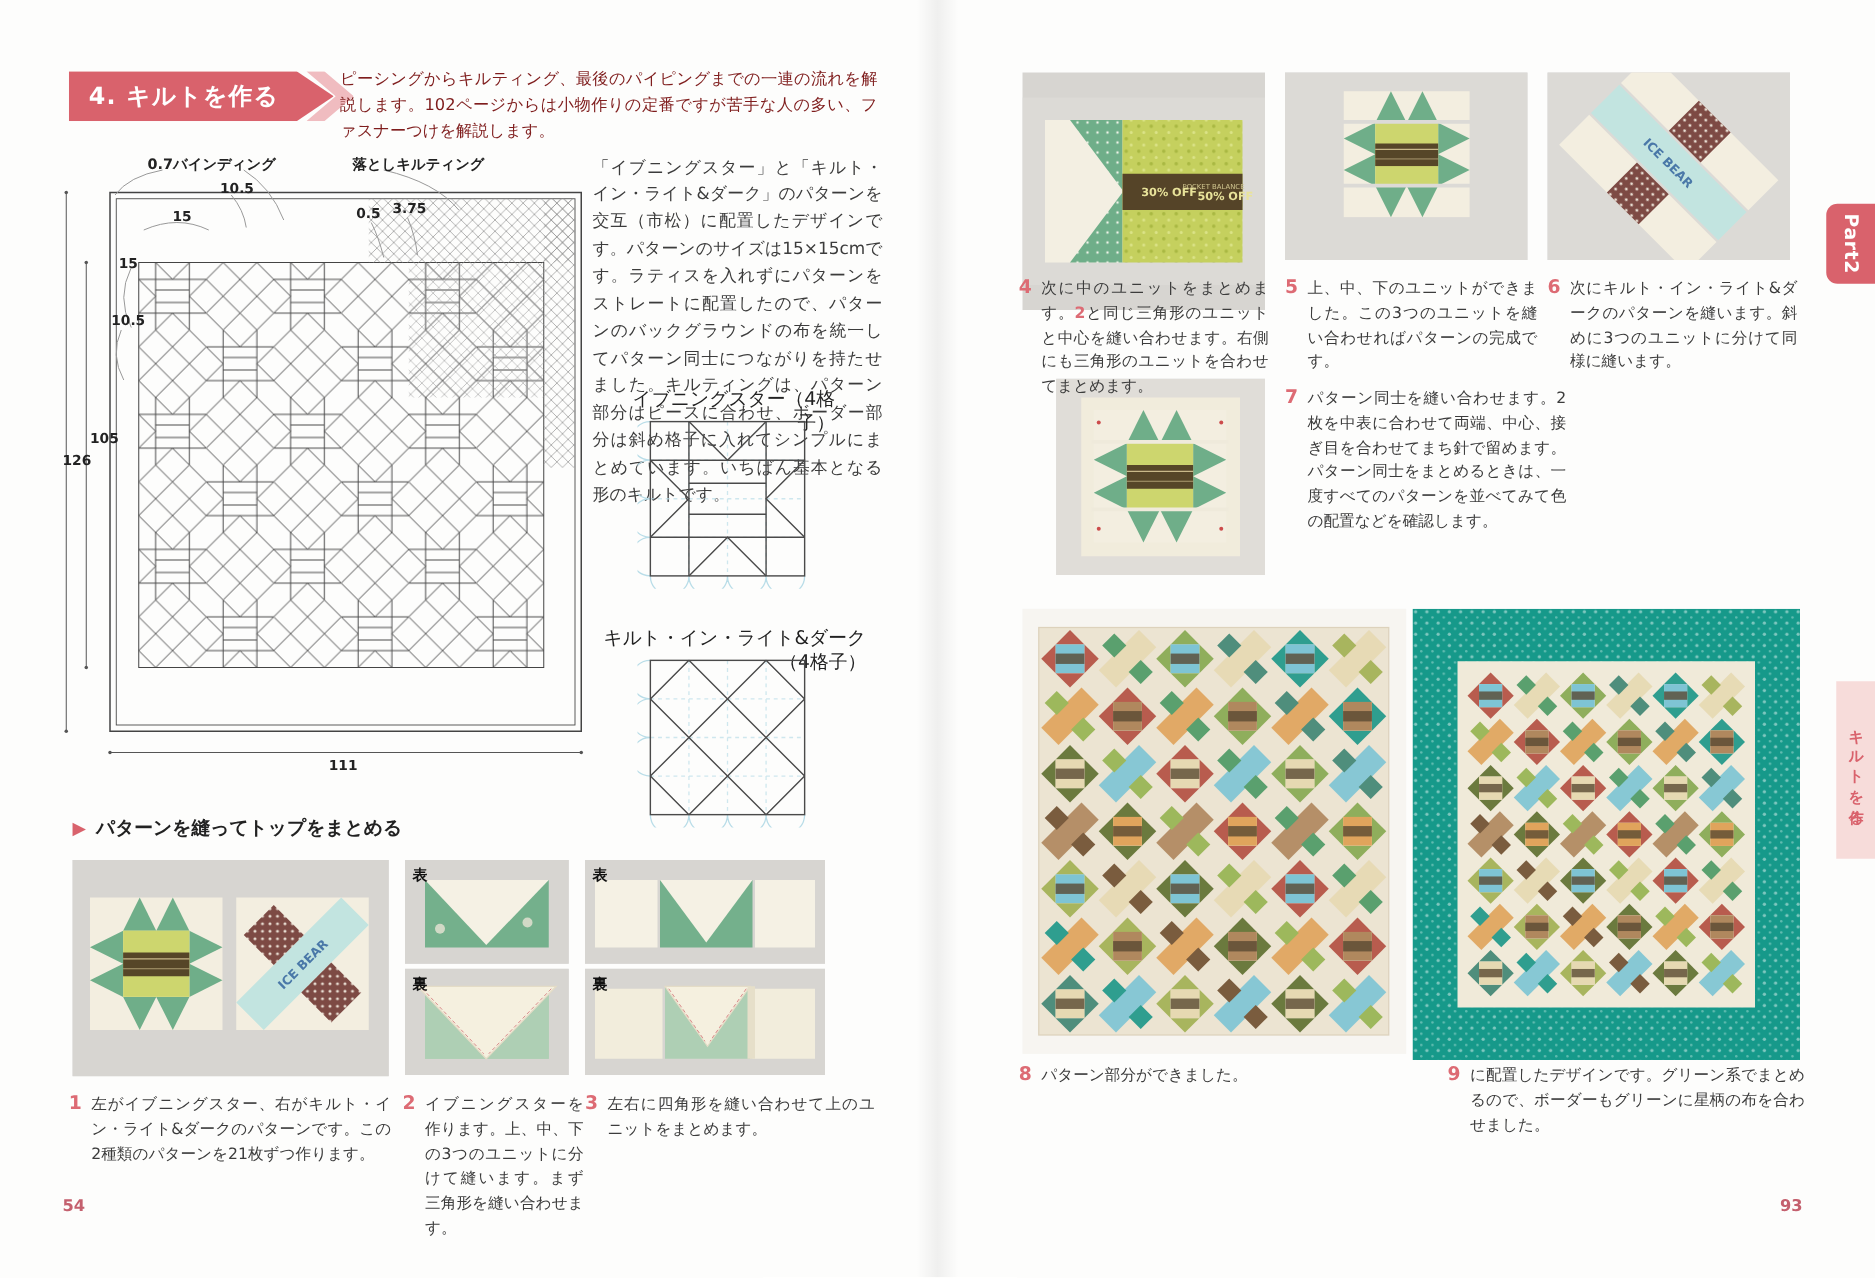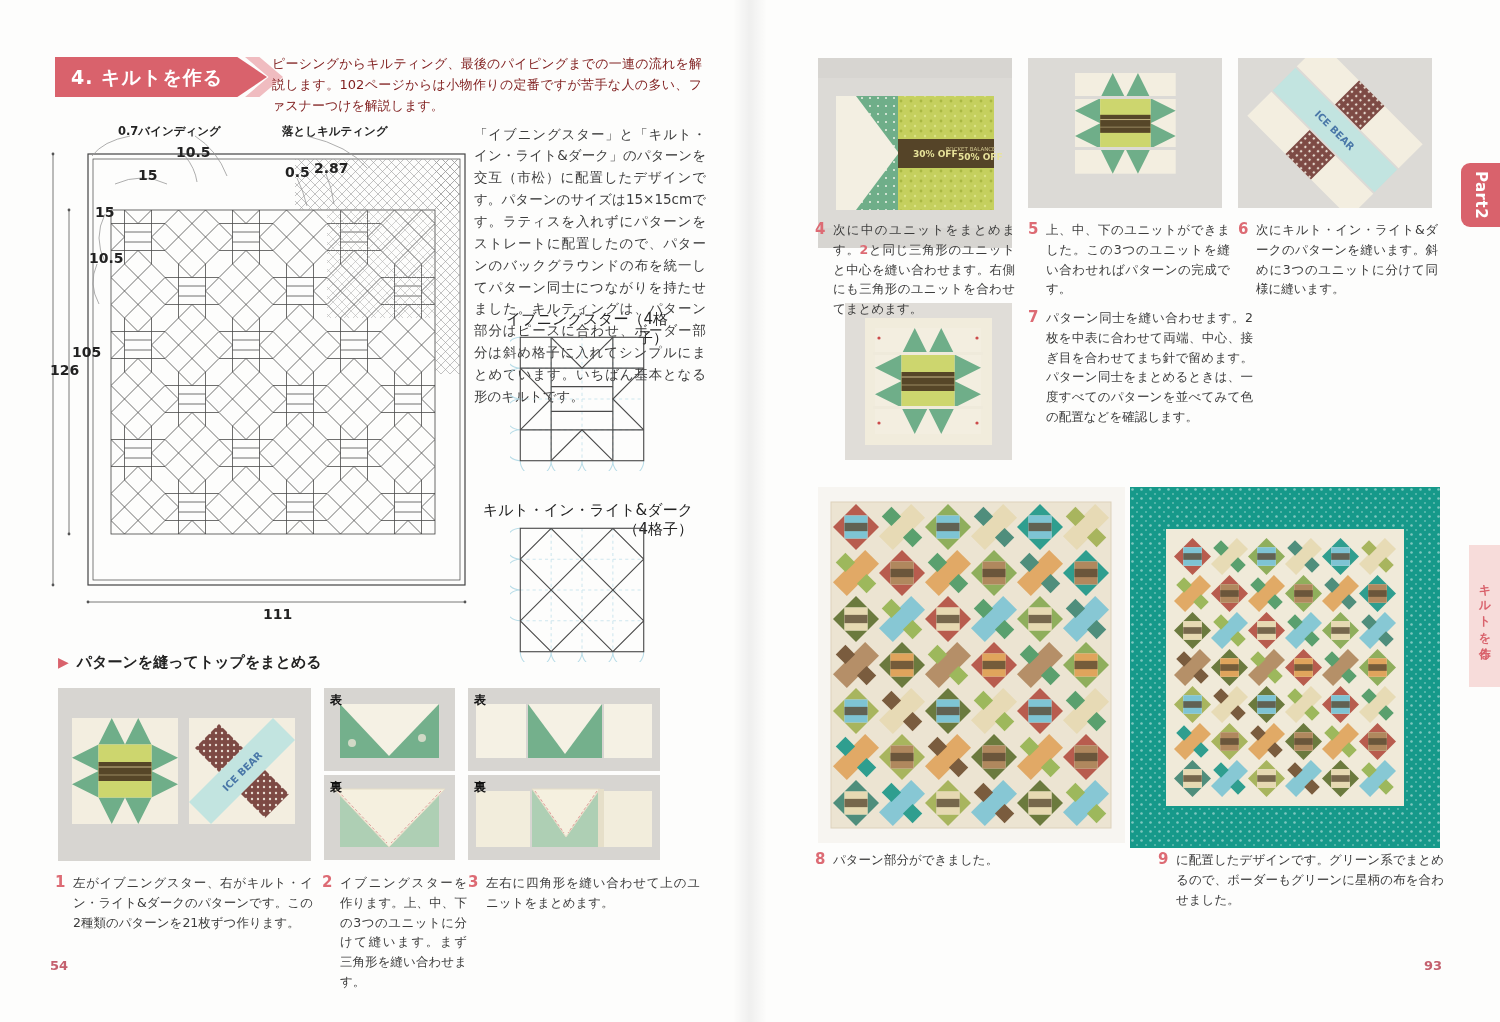--- a/index.html
+++ b/index.html
@@ -9,21 +9,21 @@
   
   .banner{left:55px;top:57px;width:212px;height:40px;background:#d9626c;color:#fff;
     font-size:19px;font-weight:bold;line-height:40px;padding-left:16px;box-sizing:border-box;
     clip-path:polygon(0 0,86% 0,100% 50%,86% 100%,0 100%);letter-spacing:1px;}
   .banner-echo{left:245px;top:57px;width:38px;height:40px;background:#f0bcc0;
     clip-path:polygon(0 0,38% 0,100% 50%,38% 100%,0 100%,62% 50%);}
   .intro{left:272px;top:53px;width:430px;color:#7f1d1d;font-weight:normal;font-size:13px;
     line-height:1.62;text-align:justify;}
   
   .dia-label{font-size:11.5px;font-weight:600;color:#222;}
-  .dia-num{font-size:14px;font-weight:600;color:#222;}
+  .dia-num{font-size:11px;font-weight:600;color:#222;}
   .blockdia-title{font-size:15px;font-weight:normal;color:#222;text-align:right;}
   .desc{left:474px;top:110px;width:232px;font-size:13.5px;line-height:1.62;text-align:justify;}
   
   .sect{left:58px;top:653px;font-size:15px;font-weight:bold;color:#222;text-align:right;}
   .sect .tri{color:#d9626c;margin-right:8px;font-size:14px;}
   
   .photo{background:#d7d5d1;}
   .photo svg{display:block;width:100%;height:100%;}
   .fb-label{position:absolute;left:6px;top:4px;font-size:12px;font-weight:bold;color:#111;}
   
@@ -110,21 +110,21 @@
         <path d="M60 92 Q48 116 60 140"></path>
         <path d="M52 142 Q43 162 54 182"></path>
       </g>
     </svg>
     
     <span class="abs dia-label" style="left:73px;top:2px;">0.7バインディング</span>
     <span class="abs dia-label" style="left:237px;top:2px;">落としキルティング</span>
     <span class="abs dia-num" style="left:131px;top:22px;">10.5</span>
     <span class="abs dia-num" style="left:93px;top:45px;">15</span>
     <span class="abs dia-num" style="left:240px;top:42px;">0.5</span>
-    <span class="abs dia-num" style="left:269px;top:38px;">2.87</span>
+    <span class="abs dia-num" style="left:269px;top:38px;">3.75</span>
     <span class="abs dia-num" style="left:50px;top:82px;">15</span>
     <span class="abs dia-num" style="left:44px;top:128px;">10.5</span>
     <span class="abs dia-num" style="left:27px;top:222px;">105</span>
     <span class="abs dia-num" style="left:5px;top:240px;">126</span>
     <span class="abs dia-num" style="left:218px;top:484px;">111</span>
   </div>
 
   <p class="abs desc">「イブニングスター」と「キルト・イン・ライト&amp;ダーク」のパターンを交互（市松）に配置したデザインです。パターンのサイズは15×15cmです。ラティスを入れずにパターンをストレートに配置したので、パターンのバックグラウンドの布を統一してパターン同士につながりを持たせました。キルティングは、パターン部分はピースに合わせ、ボーダー部分は斜め格子に入れてシンプルにまとめています。いちばん基本となる形のキルトです。</p>
 
   <div class="abs blockdia-title" style="left:500px;top:310px;width:168px;">イブニングスター（4格子）</div>

